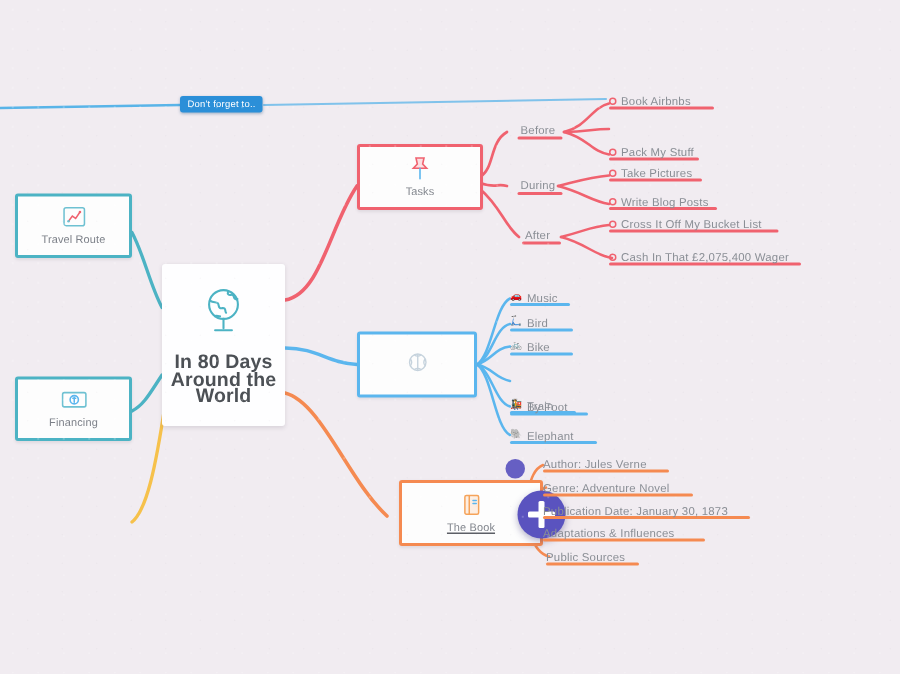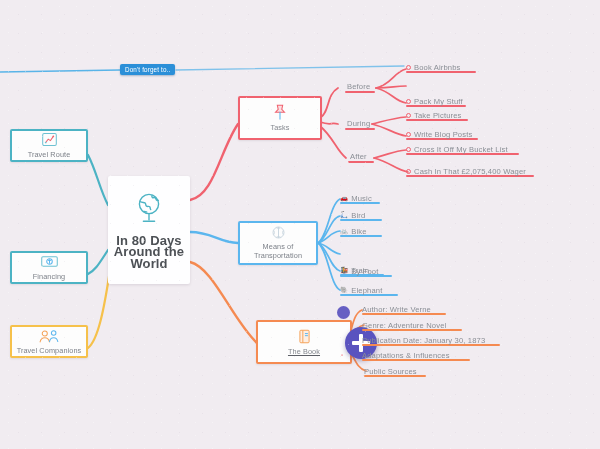--- a/index.html
+++ b/index.html
@@ -24,31 +24,31 @@
     box-shadow:0 1px 3px rgba(70,60,80,.14);
     background:#fefeff;
   }
   #central .ctext{
     font-size:13px;line-height:11.5px;font-weight:bold;color:#4c5055;
     letter-spacing:.1px;padding:0 4px;
   }
   #central .globe{margin-bottom:6px;}
   
   .bnode{
-    width:78px;height:33px;border-width:2px;border-style:solid;border-radius:2px;
+    width:78px;height:43px;border-width:2px;border-style:solid;border-radius:2px;
     box-shadow:0 1px 2px rgba(70,60,80,.10);
   }
   .bnode .ntext{font-size:7.3px;line-height:8.6px;color:#7d8189;letter-spacing:.1px;}
   .bnode .nicon{margin-bottom:3px;line-height:0;}
   #n-travel-route{left:10px;top:129px;border-color:#4cb3c4;}
   #n-financing{left:10px;top:251px;border-color:#4cb3c4;}
   #n-companions{left:10px;top:325px;border-color:#f6c14b;}
   #n-tasks{left:238px;top:96px;border-color:#f0626f;width:84px;height:44px;}
   #n-transport{left:238px;top:221px;border-color:#5bb6ee;width:80px;height:44px;}
-  #n-book{left:256px;top:320px;border-color:#f58a51;width:96px;height:44px;text-decoration:underline;}
+  #n-book{left:266px;top:320px;border-color:#f58a51;width:96px;height:44px;text-decoration:underline;}
   #n-tasks .ntext{color:#83878e;}
   #n-book .ntext{color:#83878e;}
   .corner-mark{
     position:absolute;right:4px;bottom:4px;width:8px;height:7px;
     display:flex;align-items:center;justify-content:center;
     font-size:6px;color:#f0626f;line-height:1;
   }
   
   .leaf{
     position:absolute;display:flex;align-items:center;gap:3px;
@@ -176,51 +176,39 @@
     <span class="nicon">
       <svg width="19" height="17" viewBox="0 0 22 18" fill="none" stroke="#6ec1d2" stroke-width="1.2">
         <rect x="2" y="3.5" width="18" height="11" rx="1.4"></rect>
         <circle cx="11" cy="9" r="3.2" stroke="#5bb6ee"></circle>
         <path d="M11 7.1v3.8M9.9 7.9h2.2" stroke="#5bb6ee" stroke-linecap="round"></path>
       </svg>
     </span>
     <div class="ntext">Financing</div>
   </div>
 
-  <div class="node bnode" id="n-companions">
-    <span class="nicon">
-      <svg width="22" height="16" viewBox="0 0 26 18" fill="none" stroke-width="1.2">
-        <circle cx="8" cy="6" r="3" stroke="#f5a35a" fill="none"></circle>
-        <path d="M2.5 16c.6-3.3 2.8-5 5.5-5s4.9 1.7 5.5 5" stroke="#f5a35a" fill="none" stroke-linecap="round"></path>
-        <circle cx="18.5" cy="5.5" r="2.7" stroke="#5bb6ee" fill="none"></circle>
-        <path d="M13.6 15.6c.6-3 2.6-4.6 4.9-4.6s4.3 1.6 4.9 4.6" stroke="#5bb6ee" fill="none" stroke-linecap="round"></path>
-      </svg>
-    </span>
-    <div class="ntext">Travel Companions</div>
-  </div>
 
   <div class="node bnode" id="n-tasks">
     <span class="nicon">
       <svg width="16" height="18" viewBox="0 0 18 20" fill="none" stroke-width="1.2">
         <path d="M6 2.5h6l-1 4.5 3 3.2H4l3-3.2-1-4.5z" stroke="#f0626f" fill="#fbdfe2"></path>
         <path d="M9 10.4V18" stroke="#5bb6ee" stroke-linecap="round"></path>
       </svg>
     </span>
     <div class="ntext">Tasks</div>
   </div>
 
   <div class="node bnode" id="n-transport">
     <span class="nicon">
       <svg width="15" height="15" viewBox="0 0 18 18" fill="none" stroke="#c6d3dd" stroke-width="1.1">
         <circle cx="9" cy="9" r="6.6"></circle>
         <path d="M6.3 3.2c1.5 1 3.9 1 5.4 0M6.3 14.8c1.5-1 3.9-1 5.4 0M3.2 6.4c1.1 1.6 1.1 3.8 0 5.3M14.8 6.4c-1.1 1.6-1.1 3.8 0 5.3"></path>
         <path d="M9 2.4v13.2"></path>
       </svg>
     </span>
-    <div class="ntext">Means of Transportation</div>
   </div>
 
   <div class="node bnode" id="n-book">
     <span class="nicon">
       <svg width="15" height="17" viewBox="0 0 18 20" fill="none" stroke-width="1.2">
         <rect x="3.5" y="2.5" width="11" height="15" rx="1.2" stroke="#f5a35a" fill="#fdeee2"></rect>
         <path d="M7 2.5v15" stroke="#f5a35a"></path>
         <path d="M10 6.5h2.6M10 9h2.6" stroke="#5bb6ee" stroke-linecap="round"></path>
       </svg>
     </span>
@@ -297,21 +285,21 @@
     <span class="lbl">By Foot</span>
     <span class="underline" style="width:52px;background:#5bb6ee;"></span>
   </div>
   <div class="leaf" style="left:340px;top:286px;">
     <span class="emj">🐘</span>
     <span class="lbl">Elephant</span>
     <span class="underline" style="width:58px;background:#5bb6ee;"></span>
   </div>
 
   <div class="leaf" style="left:362px;top:305px;">
-    <span class="lbl">Author: Write Verne</span>
+    <span class="lbl">Author: Jules Verne</span>
     <span class="underline" style="width:84px;background:#f58a51;"></span>
   </div>
   <div class="leaf" style="left:362px;top:321px;">
     <span class="lbl">Genre: Adventure Novel</span>
     <span class="underline" style="width:100px;background:#f58a51;"></span>
   </div>
   <div class="leaf" style="left:362px;top:336px;align-items:center;">
     <span class="lbl">Publication Date: January 30, 1873</span>
     <span class="underline" style="width:138px;background:#f58a51;"></span>
   </div>

